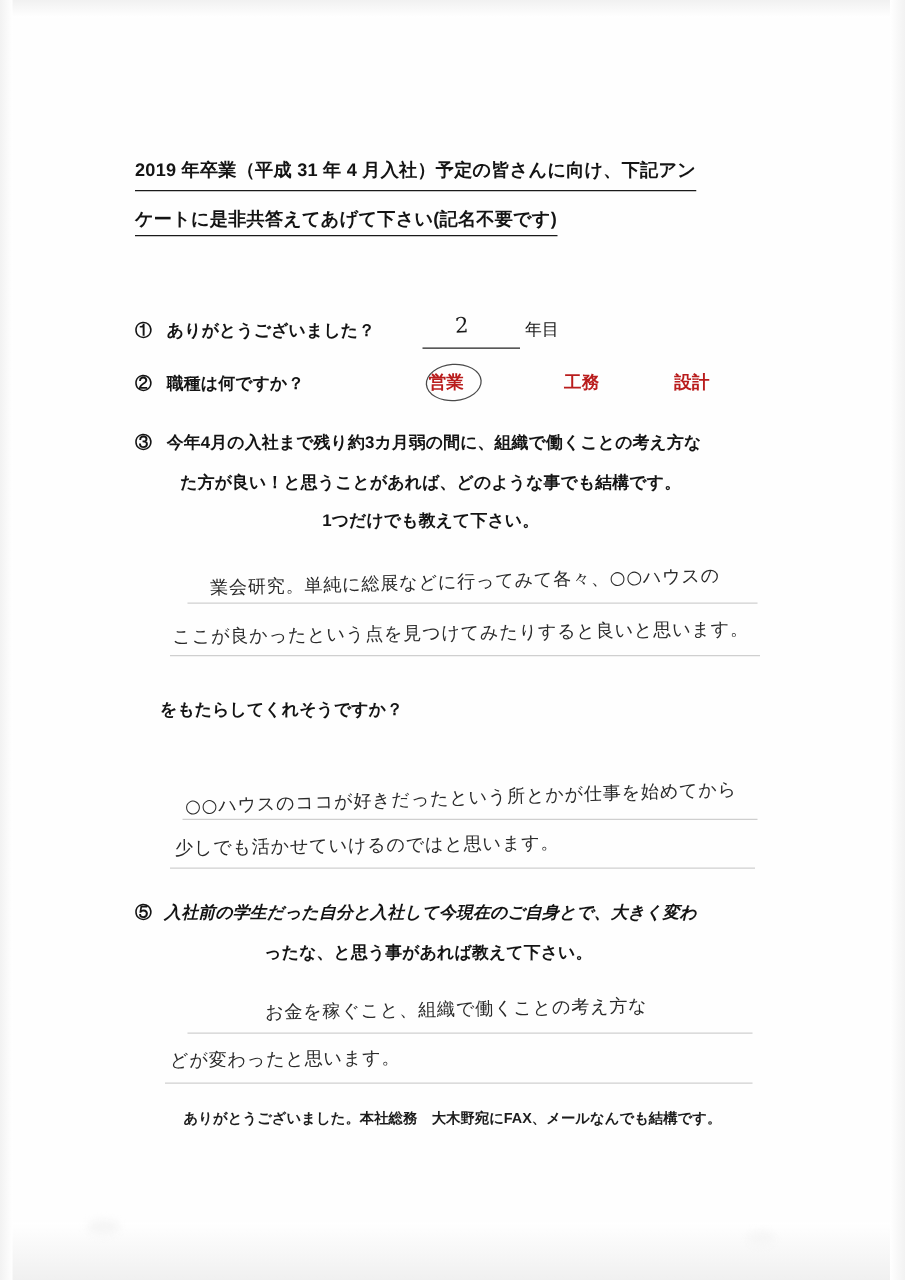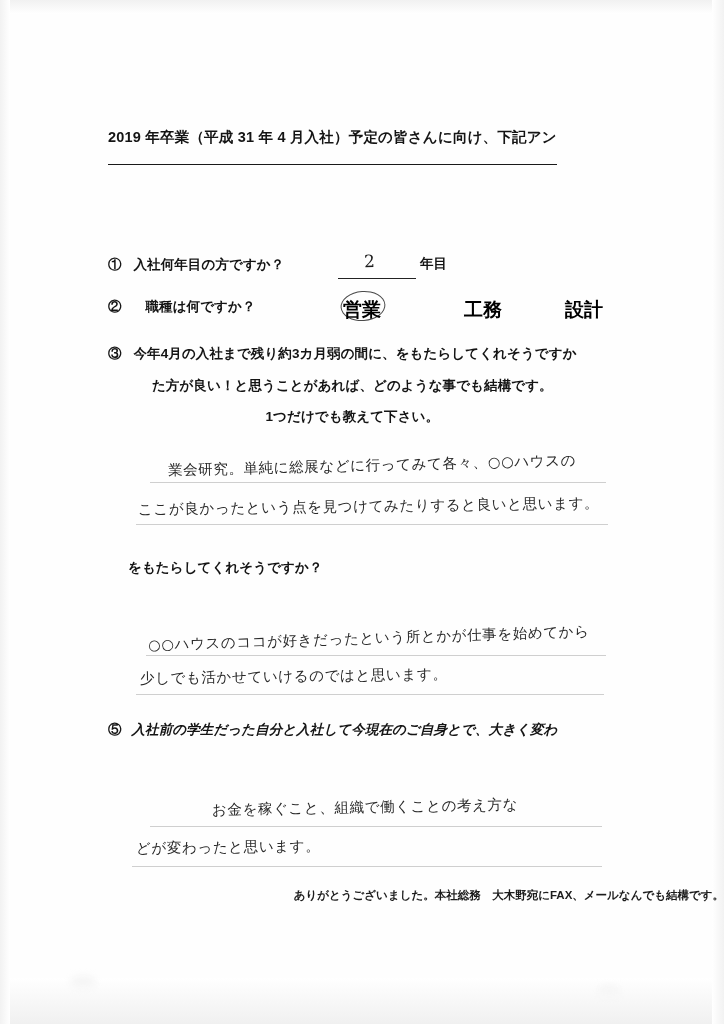--- a/index.html
+++ b/index.html
@@ -63,21 +63,21 @@
     font-size: 14.5px;
     font-weight: bold;
     letter-spacing: 0.2px;
     line-height: 1.35;
     color: #141414;
     white-space: nowrap;
   }
   .title-line.l1 {
     border-bottom: 1.6px solid #1a1a1a;
     display: inline-block;
-    padding-bottom: 16px;
+    padding-bottom: 4px;
   }
   .title-line.l2 {
     margin-top: 14px;
     border-bottom: 1.6px solid #1a1a1a;
     display: inline-block;
     padding-bottom: 2px;
   }
 
   
   .q {
@@ -114,32 +114,32 @@
     font-family: "DejaVu Serif", serif;
     font-size: 17px;
     color: #1b1b1b;
     transform: rotate(-2deg);
   }
   .q1-unit {
     position: absolute;
     left: 420px;
     top: 255px;
     font-size: 13.5px;
-    font-weight: bold;
+    font-weight: normal;
     color: #141414;
   }
 
   
   .q2-choices {
     position: absolute;
     top: 297px;
     left: 343px;
-    font-size: 19px;
-    font-weight: bold;
-    color: #000000;
+    font-size: 14px;
+    font-weight: bold;
+    color: #b91c1c;
     letter-spacing: 0.1px;
   }
   .q2-choices span {
     display: inline-block;
   }
   .choice-gap1 { width: 72px; }
   .choice-gap2 { width: 52px; }
   .circled {
     position: absolute;
     left: 341px;
@@ -204,47 +204,48 @@
   <div class="scan-edge-left"></div>
   <div class="scan-edge-right"></div>
 
   <div class="smudge" style="left:70px; top:975px; width:26px; height:14px;"></div>
   <div class="smudge" style="left:598px; top:985px; width:22px; height:12px;"></div>
 
   <div class="content">
 
     <div class="title-block">
       <div class="title-line l1">2019 年卒業（平成 31 年 4 月入社）予定の皆さんに向け、下記アン</div>
+      <div><span class="title-line l2">ケートに是非共答えてあげて下さい(記名不要です)</span></div>
     </div>
 
     <div class="q" style="left:108px; top:252px;">
       <span class="num">①</span>
-      <span class="qline" style="margin-left:8px;">入社何年目の方ですか？</span>
+      <span class="qline" style="margin-left:8px;">ありがとうございました？</span>
     </div>
     <div class="q1-answer-rule"></div>
     <div class="q1-answer-text">2</div>
     <div class="q1-unit">年目</div>
 
     <div class="q" style="left:108px; top:294px;">
       <span class="num">②</span>
-      <span class="qline" style="margin-left:20px;">職種は何ですか？</span>
+      <span class="qline" style="margin-left:8px;">職種は何ですか？</span>
     </div>
     <div class="circled"></div>
     <div class="q2-choices">
       <span>営業</span>
       <span class="choice-gap1"></span>
       <span>工務</span>
       <span class="choice-gap2"></span>
       <span>設計</span>
     </div>
 
     <div class="q" style="left:108px; top:341px;">
       <div>
         <span class="num">③</span>
-        <span class="qline" style="margin-left:8px;">今年4月の入社まで残り約3カ月弱の間に、をもたらしてくれそうですか</span>
+        <span class="qline" style="margin-left:8px;">今年4月の入社まで残り約3カ月弱の間に、組織で働くことの考え方な</span>
       </div>
       <div class="indent" style="margin-top:6px;">
         <span class="qline">た方が良い！と思うことがあれば、どのような事でも結構です。</span>
       </div>
       <div class="indent" style="margin-top:6px;">
         <span class="qline">1つだけでも教えて下さい。</span>
       </div>
     </div>
 
     <div class="hw-rule" style="left:150px; top:482px; width:456px;"></div>
@@ -261,25 +262,28 @@
     <div class="hw-rule" style="left:146px; top:655px; width:460px;"></div>
     <div class="hw-rule" style="left:136px; top:694px; width:468px;"></div>
     <div class="hw c" style="left:148px; top:629px;">○○ハウスのココが好きだったという所とかが仕事を始めてから</div>
     <div class="hw b" style="left:140px; top:667px;">少しでも活かせていけるのではと思います。</div>
 
     <div class="q" style="left:108px; top:717px;">
       <div>
         <span class="num">⑤</span>
         <span class="qline" style="margin-left:6px;font-style:italic;">入社前の学生だった自分と入社して今現在のご自身とで、大きく変わ</span>
       </div>
+      <div class="indent" style="margin-top:6px;">
+        <span class="qline">ったな、と思う事があれば教えて下さい。</span>
+      </div>
     </div>
 
     <div class="hw-rule" style="left:150px; top:826px; width:452px;"></div>
     <div class="hw-rule" style="left:132px; top:866px; width:470px;"></div>
     <div class="hw d" style="left:212px; top:798px;">お金を稼ぐこと、組織で働くことの考え方な</div>
     <div class="hw b" style="left:136px; top:838px;">どが変わったと思います。</div>
 
-    <div class="footer" style="top:885px;text-align:right;">
+    <div class="footer" style="top:885px;">
       <div class="f1">ありがとうございました。本社総務　大木野宛にFAX、メールなんでも結構です。</div>
     </div>
 
   </div>
 </div>
 
 </body></html>

